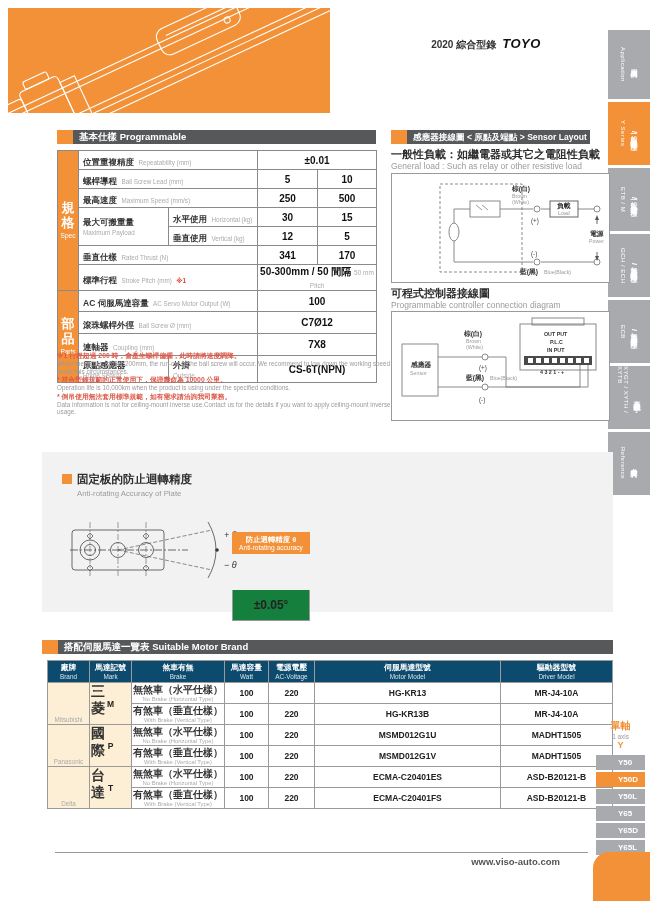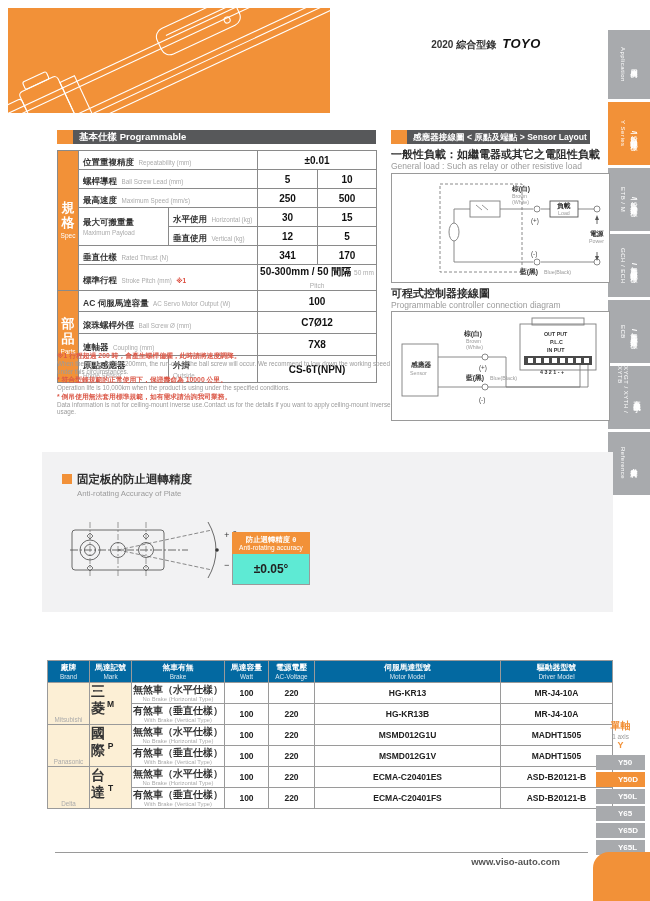--- a/index.html
+++ b/index.html
@@ -56,26 +56,26 @@
 
   
   .panel{position:absolute;left:42px;top:452px;width:571px;height:160px;background:#F2F2F3;}
   .plate-title{position:absolute;left:20px;top:20px;display:flex;align-items:flex-start;}
   .plate-title .bullet{width:10px;height:10px;background:#F29138;margin-right:5px;margin-top:2px;}
   .pt-zh{font-size:11.5px;font-weight:bold;color:#2e2e2e;}
   .pt-en{font-size:7.8px;color:#9B9B9B;margin-top:2px;}
   .acc-card{position:absolute;left:190px;top:80px;width:78px;}
   .acc-head{background:#F29138;color:#fff;text-align:center;padding:3px 1px 2px;font-size:7.4px;font-weight:bold;line-height:1.25;}
   .acc-head .en{display:block;font-size:6.6px;font-weight:normal;}
-  .acc-body{background:#5eead4;border:1px solid #9a9a9a;border-top:none;text-align:center;font-size:12px;font-weight:600;color:#222;padding:8px 0;}
+  .acc-body{background:#15803d;border:1px solid #9a9a9a;border-top:none;text-align:center;font-size:12px;font-weight:600;color:#222;padding:8px 0;margin-top:36px;}
 
   
   .motor{position:absolute;left:47px;top:660px;width:565px;table-layout:fixed;}
   .motor th,.motor td{border:1px solid #9a9a9a;text-align:center;vertical-align:middle;padding:0;}
-  .motor th{background:#0369a1;color:#fff;height:21px;font-weight:bold;}
+  .motor th{background:#0c4a6e;color:#fff;height:21px;font-weight:bold;}
   .mh-zh{display:block;font-size:7.8px;line-height:1.2;}
   .mh-en{display:block;font-size:6.4px;font-weight:normal;color:rgba(255,255,255,.85);line-height:1.1;}
   .motor td{height:20px;font-size:8.5px;font-weight:600;color:#222;background:#fff;}
   .motor td.brand,.motor td.mark{background:#FCEFD5;}
   .bzh{display:block;font-size:14px;font-weight:bold;color:#333;line-height:1.2;padding-left:43px;}
   .ben{display:block;font-size:6.3px;font-weight:normal;color:#ABABAB;line-height:1.1;}
   .kzh{display:block;font-size:10px;font-weight:bold;color:#333;line-height:1.2;}
   .ken{display:block;font-size:5.9px;font-weight:normal;color:#ABABAB;line-height:1.1;}
 
   
@@ -349,20 +349,24 @@
 
     <div class="acc-card">
       <div class="acc-head">
         <span>防止迴轉精度 θ</span>
         <span class="en">Anti-rotating accuracy</span>
       </div>
       <div class="acc-body">±0.05°</div>
     </div>
   </div>
 
+  <div class="secbar" style="left:42px;top:640px;width:571px;">
+    <div class="sq"></div>
+    <div class="bar"><span>搭配伺服馬達一覽表</span> <span>Suitable Motor Brand</span></div>
+  </div>
 
   <table class="motor">
     <colgroup>
         <col style="width:42px">
         <col style="width:42px">
         <col style="width:93px">
         <col style="width:44px">
         <col style="width:46px">
         <col style="width:186px">
         <col style="width:112px">

